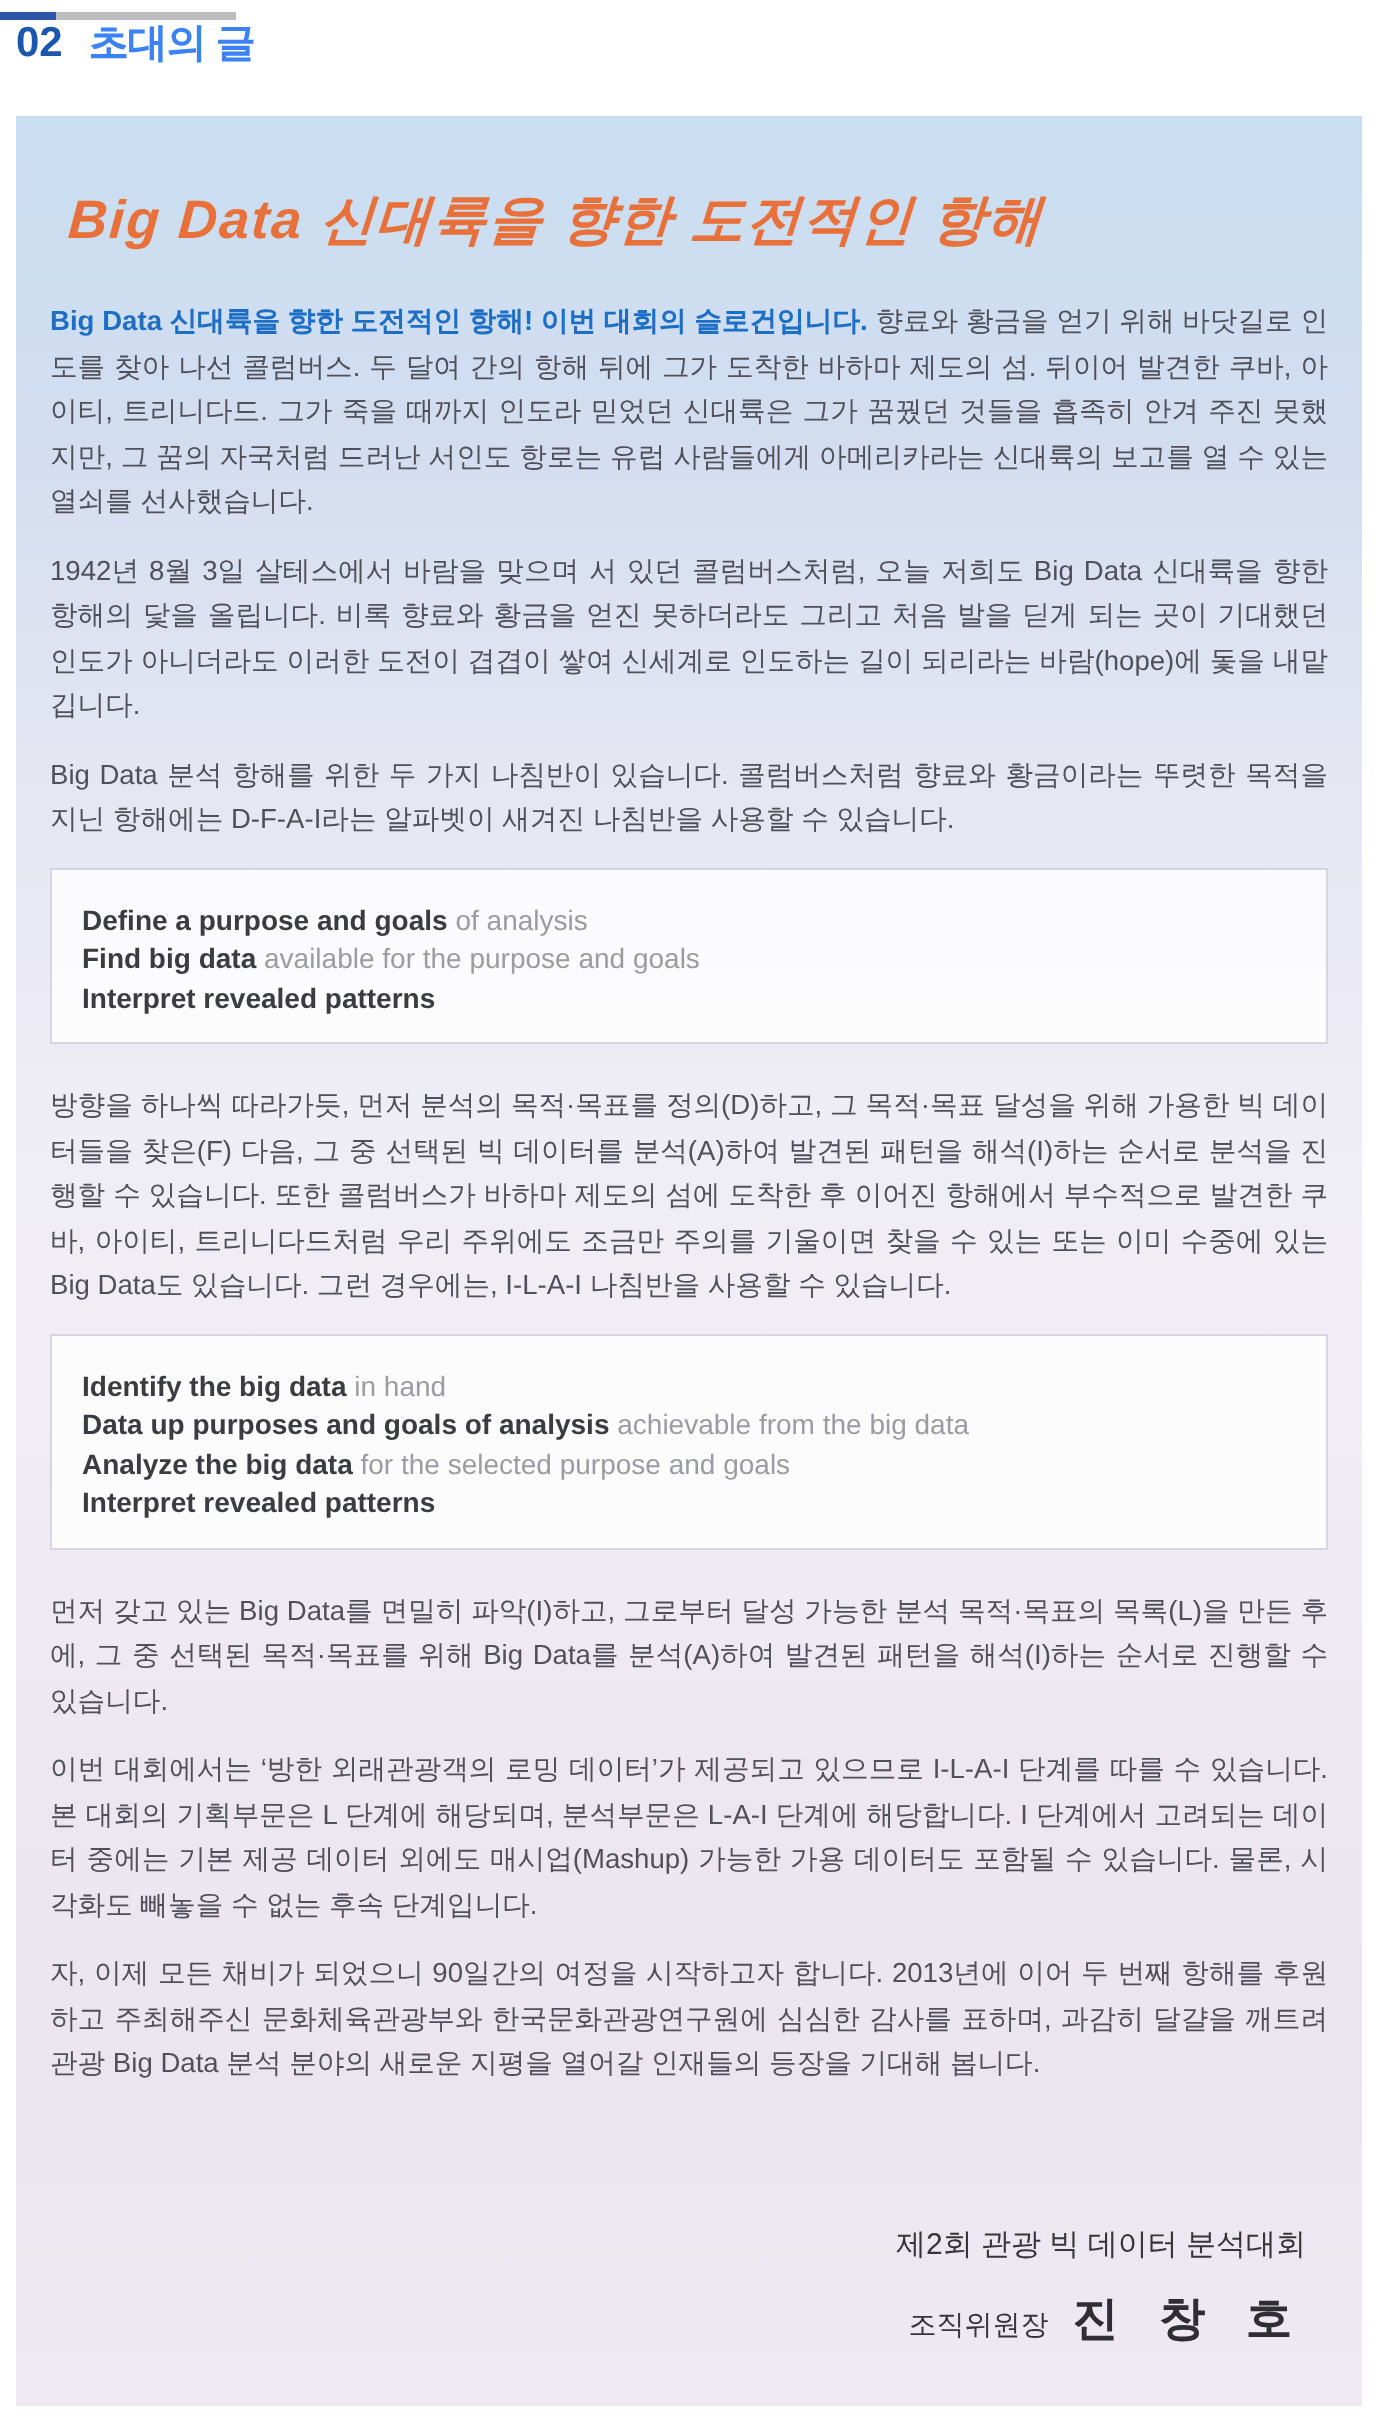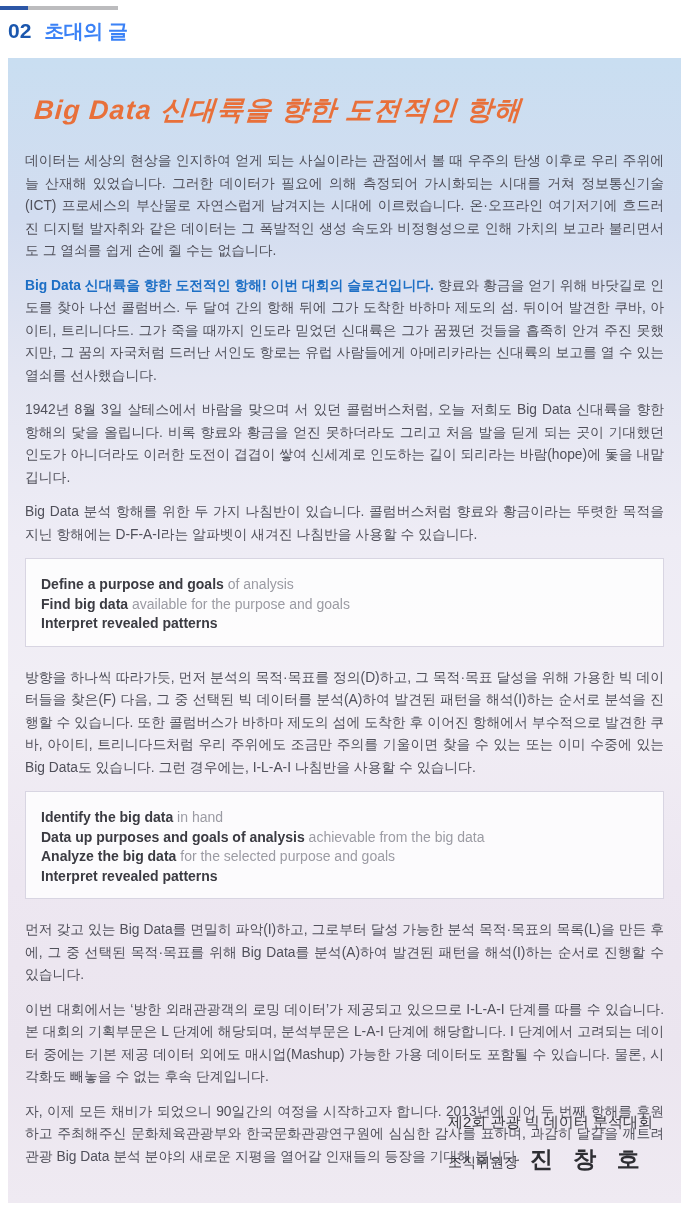--- a/index.html
+++ b/index.html
@@ -6,21 +6,21 @@
   html, body {
     width:689px; height:1210px;
     background:#ffffff;
     font-family:"Liberation Sans","DejaVu Sans",sans-serif;
     overflow:hidden;
   }
   
   .page-header { position:relative; height:58px; background:#ffffff; }
   .rule { position:absolute; top:6px; left:0; width:118px; height:4px; background:#bcbcbe; }
   .rule-blue { position:absolute; top:0; left:0; width:28px; height:4px; background:#2c56a6; }
-  .header-row { position:absolute; top:18px; left:8px; display:flex; align-items:baseline; gap:13px; }
+  .header-row { position:absolute; top:8px; left:8px; display:flex; align-items:baseline; gap:13px; }
   .header-num { color:#1b57ae; font-size:21px; font-weight:bold; }
   .header-title { color:#3b82f6; font-size:20px; font-weight:bold; letter-spacing:-0.5px; }
 
   
   .letter {
     position:relative;
     margin:0 8px;
     height:1145px;
     padding:34px 17px 0 17px;
     background:linear-gradient(180deg,
@@ -62,41 +62,40 @@
   .box-line strong { color:#3b3b42; font-weight:bold; }
 
   .signature {
     position:absolute;
     right:28px;
     bottom:28px;
     text-align:right;
     color:#35353b;
   }
   .sig-event { font-size:15px; margin-bottom:12px; }
-  .sig-line2 { display:flex; align-items:baseline; gap:12px; }
+  .sig-line2 { display:flex; align-items:baseline; justify-content:flex-end; gap:12px; }
   .sig-role { font-size:14px; }
   .sig-name { font-size:23px; font-weight:bold; letter-spacing:7px; color:#2e2e33; }
 </style>
 </head>
 <body>
 
 <header class="page-header">
   <div class="rule">
     <span class="rule-blue"></span>
   </div>
   <div class="header-row">
     <span class="header-num">02</span>
     <span class="header-title">초대의 글</span>
   </div>
 </header>
 
 <main class="letter">
   <h1 class="letter-title">Big Data 신대륙을 향한 도전적인 항해</h1>
 
-  <p>데이터는 세상의 현상을 인지하여 얻게 되는 사실이라는 관점에서 볼 때 우주의 탄생 이후로 우리 주위에 늘 산재해 있었습니다. 그러한 데이터가 필요에 의해 측정되어 가시화되는 시대를 거쳐 정보통신기술(ICT) 프로세스의 부산물로 자연스럽게 남겨지는 시대에 이르렀습니다. 온·오프라인 여기저기에 흐드러진 디지털 발자취와 같은 데이터는 그 폭발적인 생성 속도와 비정형성으로 인해 가치의 보고라 불리면서도 그 열쇠를 쉽게 손에 쥘 수는 없습니다.</p>
 
   <p><span class="slogan">Big Data 신대륙을 향한 도전적인 항해! 이번 대회의 슬로건입니다.</span><span> 향료와 황금을 얻기 위해 바닷길로 인도를 찾아 나선 콜럼버스. 두 달여 간의 항해 뒤에 그가 도착한 바하마 제도의 섬. 뒤이어 발견한 쿠바, 아이티, 트리니다드. 그가 죽을 때까지 인도라 믿었던 신대륙은 그가 꿈꿨던 것들을 흡족히 안겨 주진 못했지만, 그 꿈의 자국처럼 드러난 서인도 항로는 유럽 사람들에게 아메리카라는 신대륙의 보고를 열 수 있는 열쇠를 선사했습니다.</span></p>
 
   <p>1942년 8월 3일 살테스에서 바람을 맞으며 서 있던 콜럼버스처럼, 오늘 저희도 Big Data 신대륙을 향한 항해의 닻을 올립니다. 비록 향료와 황금을 얻진 못하더라도 그리고 처음 발을 딛게 되는 곳이 기대했던 인도가 아니더라도 이러한 도전이 겹겹이 쌓여 신세계로 인도하는 길이 되리라는 바람(hope)에 돛을 내맡깁니다.</p>
 
   <p>Big Data 분석 항해를 위한 두 가지 나침반이 있습니다. 콜럼버스처럼 향료와 황금이라는 뚜렷한 목적을 지닌 항해에는 D-F-A-I라는 알파벳이 새겨진 나침반을 사용할 수 있습니다.</p>
 
   <div class="info-box">
     <div class="box-line"><strong>Define a purpose and goals</strong><span> of analysis</span></div>
     <div class="box-line"><strong>Find big data</strong><span> available for the purpose and goals</span></div>

